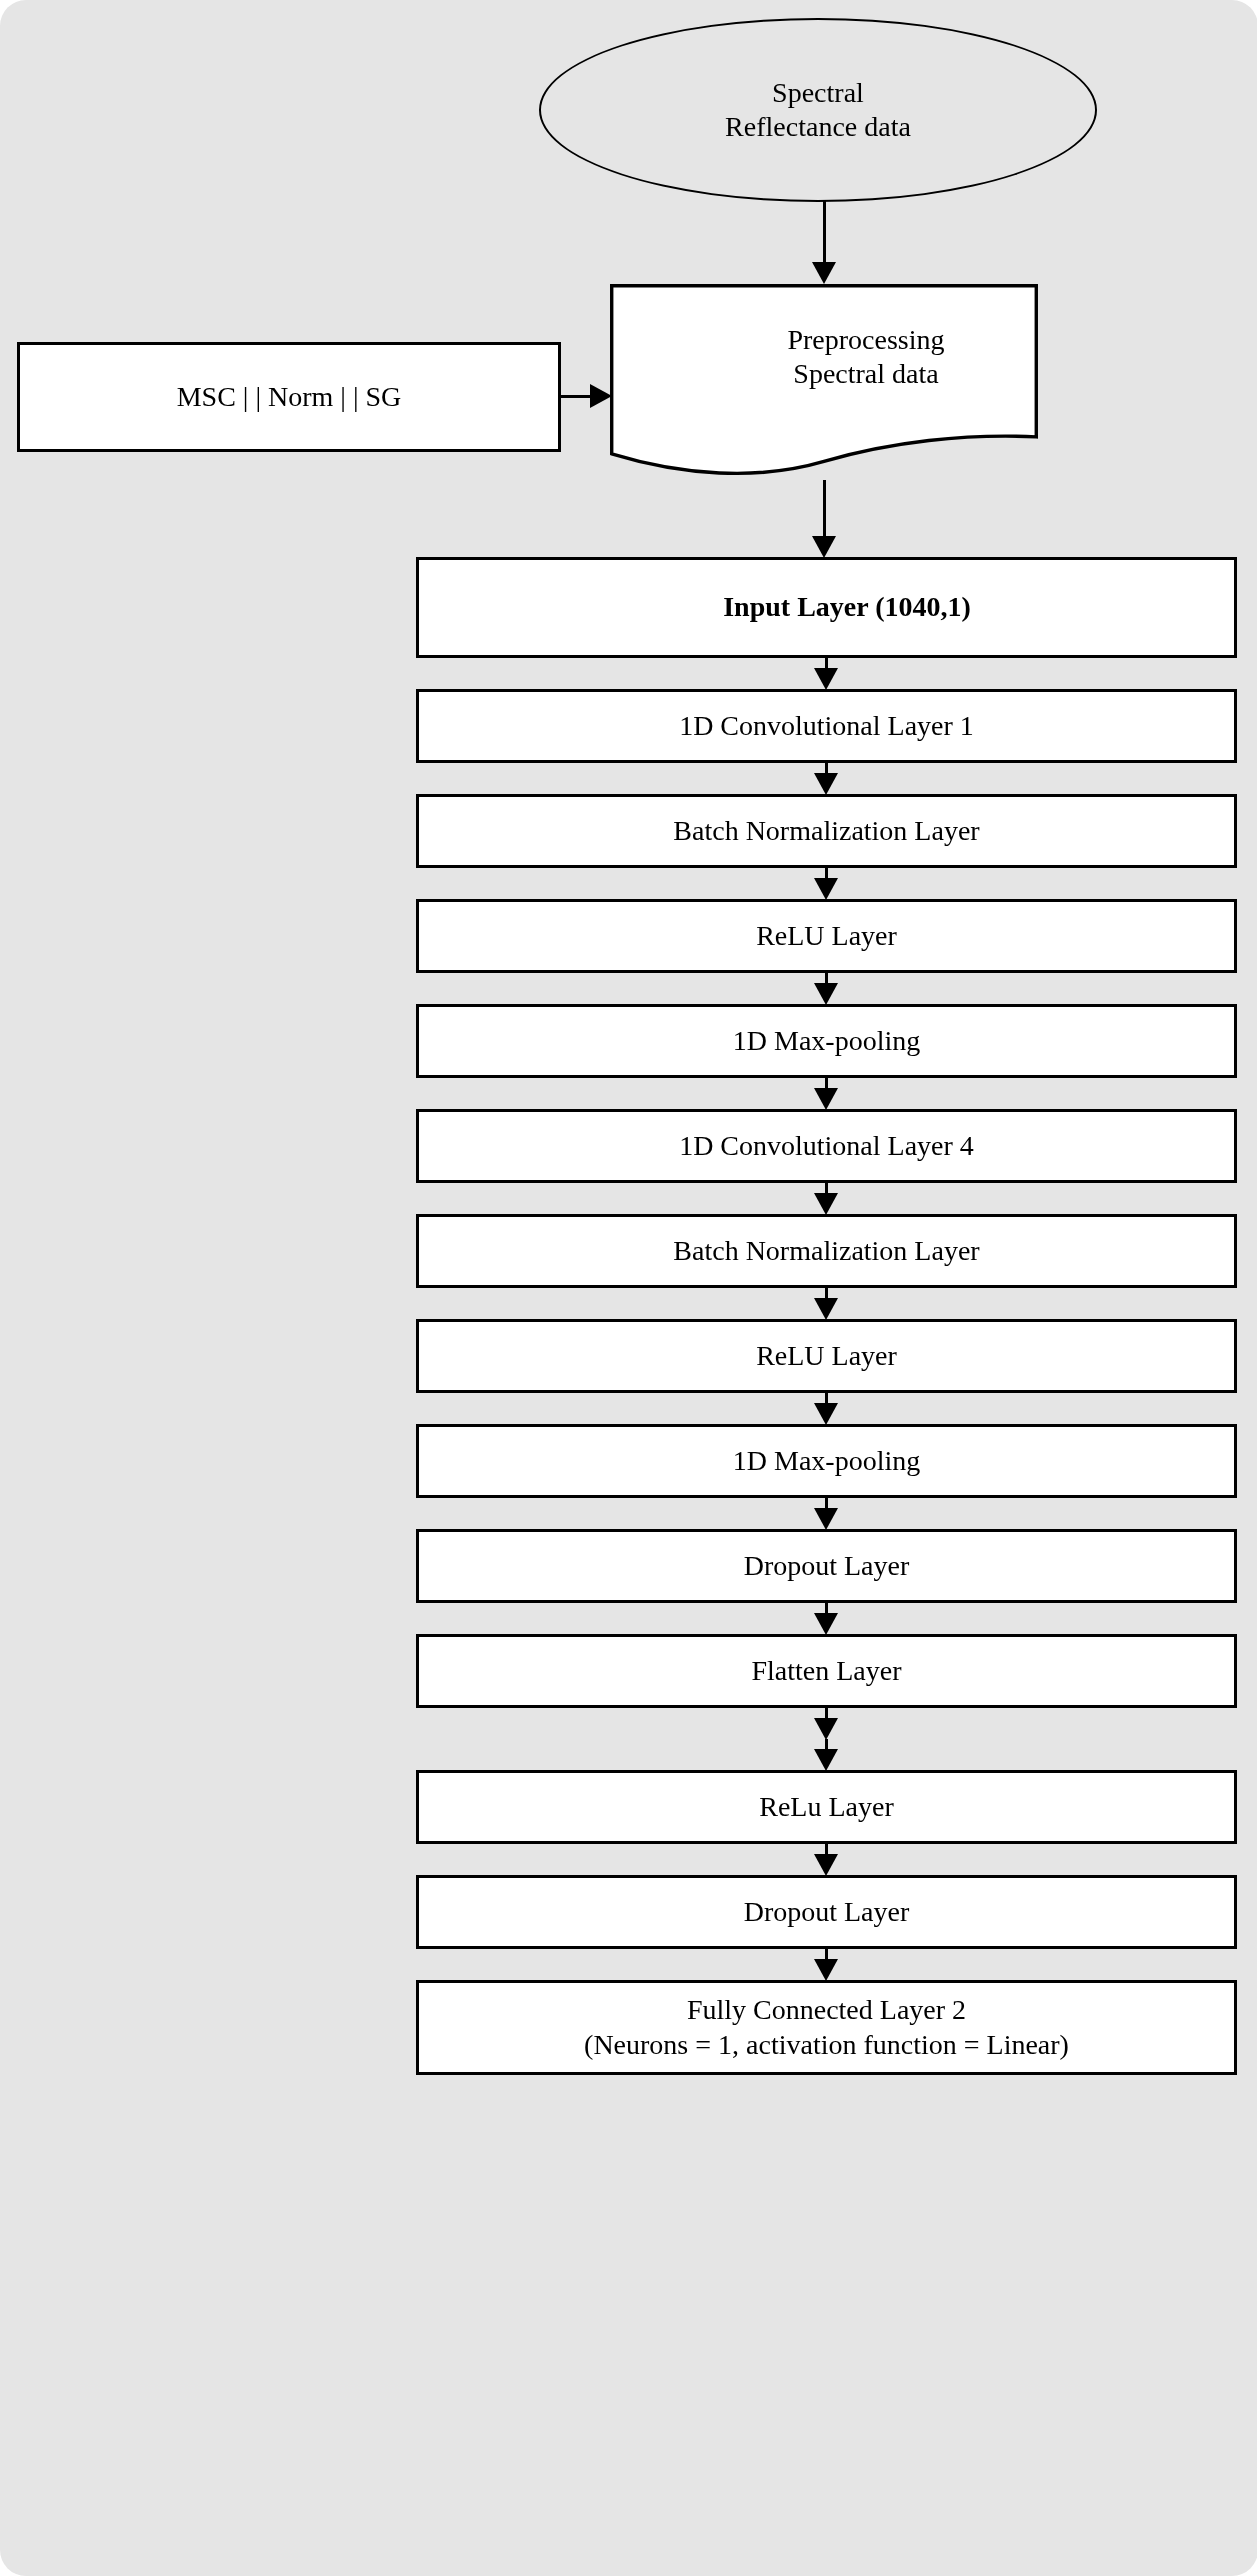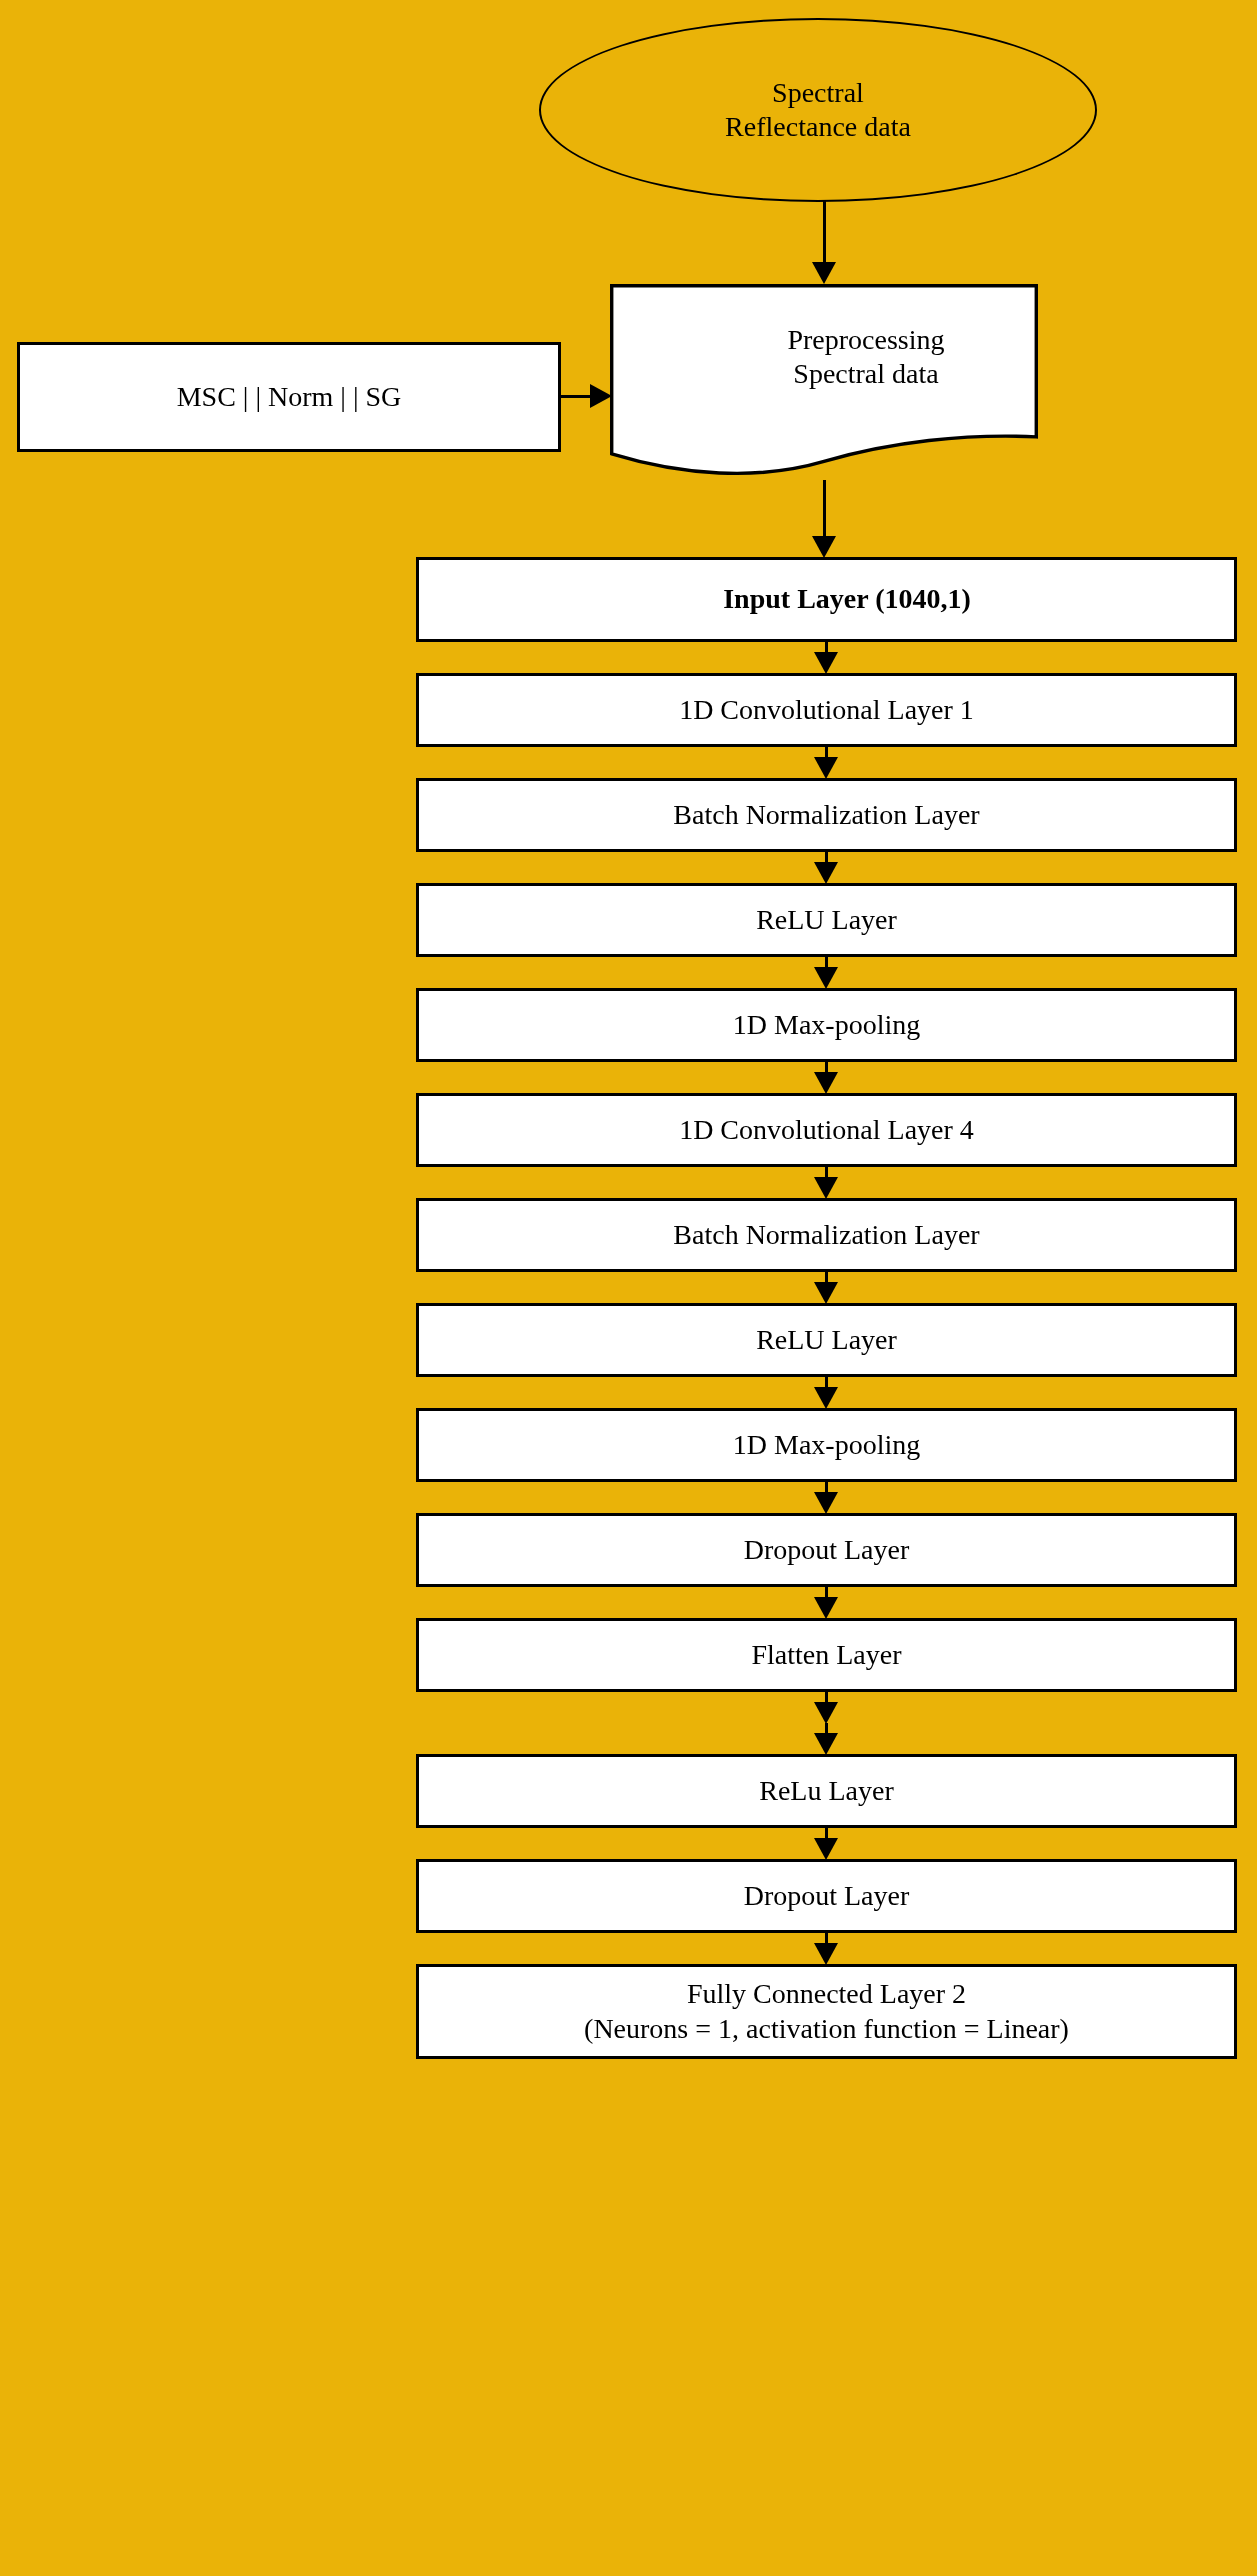--- a/index.html
+++ b/index.html
@@ -8,22 +8,23 @@
     background: #ffffff;
   }
   body {
     font-family: "Liberation Serif", "DejaVu Serif", serif;
     color: #000000;
   }
   #canvas {
     position: relative;
     width: 1258px;
     height: 2576px;
-    background: #eab308;
+    background: #e5e5e5;
     overflow: hidden;
+    border-radius: 26px;
   }
 
   
   .ellipse-node {
     position: absolute;
     left: 539px;
     top: 18px;
     width: 558px;
     height: 184px;
     border: 2.5px solid #000;
@@ -92,21 +93,21 @@
     box-sizing: border-box;
     background: #fff;
     display: flex;
     align-items: center;
     justify-content: center;
     text-align: center;
     font-size: 28px;
     line-height: 1.24;
     height: 74px;
   }
-  .layer-box.tall   { height: 85px; padding-left: 41px; }
+  .layer-box.tall   { height: 101px; padding-left: 41px; }
   .layer-box.double { height: 95px; }
   .layer-box.bold   { font-weight: bold; }
 
   
   .connector {
     position: relative;
     width: 821px;
     height: 31px;
   }
   .connector .stem {

